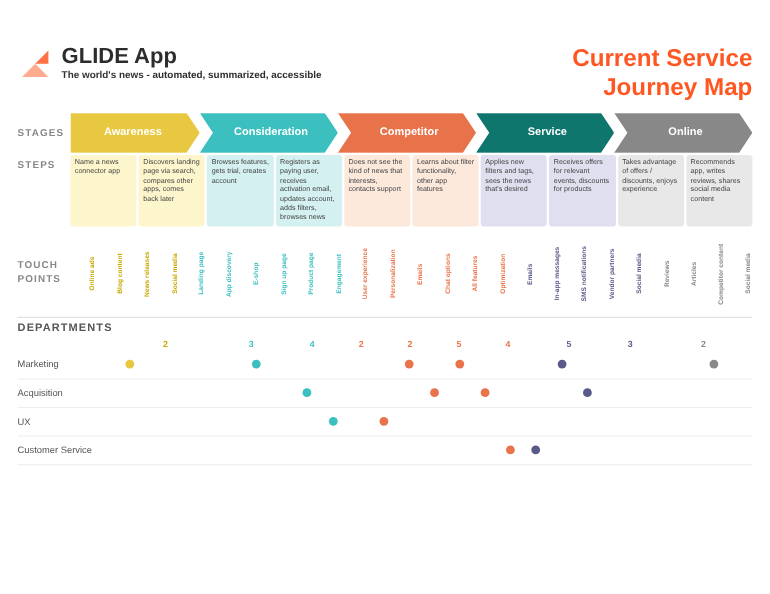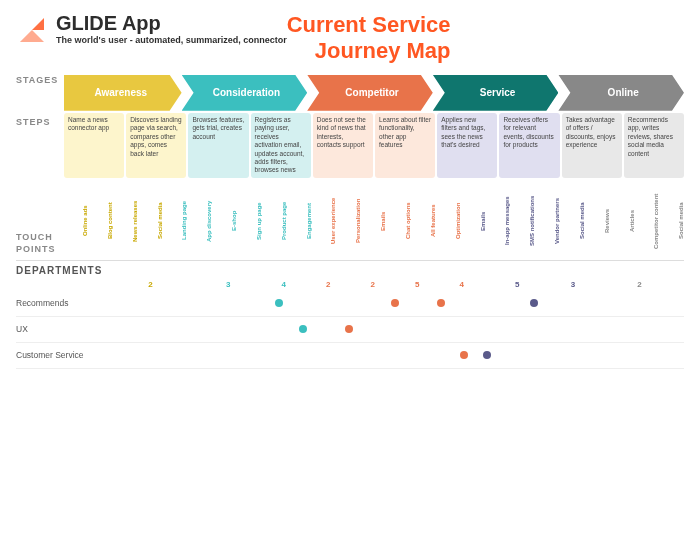--- a/index.html
+++ b/index.html
@@ -8,22 +8,24 @@
       height: 540px;
       background: #fff;
       font-family: Arial, sans-serif;
       overflow: hidden;
       position: relative;
     }
 
     
     .header {
       display: flex;
+      justify-content: space-between;
       align-items: flex-start;
       padding: 12px 16px 6px 16px;
+      margin-top: 28px;
     }
     .logo-area {
       display: flex;
       align-items: flex-start;
       gap: 8px;
     }
     .logo-icon {
       width: 32px;
       height: 32px;
       margin-top: 2px;
@@ -46,20 +48,21 @@
       text-align: right;
       font-size: 22px;
       font-weight: bold;
       color: #ff5722;
       line-height: 1.2;
     }
 
     
     .stages-row {
       display: flex;
+      align-items: center;
       padding: 0 16px;
       gap: 0;
       margin-top: 4px;
     }
     .stages-label {
       font-size: 9px;
       font-weight: bold;
       color: #888;
       letter-spacing: 1px;
       width: 48px;
@@ -131,21 +134,21 @@
     .step-box.consideration-bg { background: #d4f0f0; }
     .step-box.acquisition-bg { background: #fde8dc; }
     .step-box.service-bg { background: #e0dff0; }
     .step-box.loyalty-bg { background: #e8e8e8; }
 
     
     .touchpoints-section {
       display: flex;
       padding: 0 16px;
       margin-top: 6px;
-      align-items: flex-end;
+      align-items: center;
     }
     .touchpoints-label {
       font-size: 9px;
       font-weight: bold;
       color: #888;
       letter-spacing: 1px;
       text-transform: uppercase;
       width: 48px;
       flex-shrink: 0;
       line-height: 1.3;
@@ -260,21 +263,21 @@
 
 <div class="header">
   <div class="logo-area">
     <svg class="logo-icon" viewBox="0 0 32 32">
       <polygon points="4,28 28,4 28,16 16,16" fill="#ff5722" opacity="0.85"></polygon>
       <polygon points="4,28 16,16 28,28" fill="#ff5722" opacity="0.5"></polygon>
     </svg>
     <div class="logo-text-block">
       <div class="logo-title">GLIDE App</div>
       <div class="logo-subtitle">
-        <span style="font-weight:bold;color:#333">The world's user</span><span> - automated, summarized, connector</span>
+        <span style="font-weight:bold;color:#333">The world's news</span><span> - automated, summarized, accessible</span>
       </div>
     </div>
   </div>
   <div class="page-title">
     <div>Current Service</div>
     <div>Journey Map</div>
   </div>
 </div>
 
 <div class="stages-row">
@@ -346,21 +349,32 @@
       <div class="count-item count-acquisition" style="flex: 2 1 0%;">2</div>
       <div class="count-item count-acquisition" style="flex: 2 1 0%;">2</div>
       <div class="count-item count-acquisition" style="flex: 2 1 0%;">5</div>
       <div class="count-item count-acquisition" style="flex: 2 1 0%;">4</div>
       <div class="count-item count-service" style="flex: 3 1 0%;">5</div>
       <div class="count-item count-service" style="flex: 2 1 0%;">3</div>
       <div class="count-item count-loyalty" style="flex: 4 1 0%;">2</div>
     </div>
   <div class="dept-grid" id="dept-grid">
       <div class="dept-row">
-        <div class="dept-name">Recommends</div>
+        <div class="dept-name">Marketing</div>
+        <div class="dept-dots" style="position: relative;">
+          <div class="dept-dot dot-awareness" style="left: 2%;"></div>
+          <div class="dept-dot dot-consideration" style="left: 22%;"></div>
+          <div class="dept-dot dot-acquisition" style="left: 46%;"></div>
+          <div class="dept-dot dot-acquisition" style="left: 54%;"></div>
+          <div class="dept-dot dot-service" style="left: 70%;"></div>
+          <div class="dept-dot dot-loyalty" style="left: 94%;"></div>
+        </div>
+      </div>
+      <div class="dept-row">
+        <div class="dept-name">Acquisition</div>
         <div class="dept-dots" style="position: relative;">
           <div class="dept-dot dot-consideration" style="left: 30%;"></div>
           <div class="dept-dot dot-acquisition" style="left: 50%;"></div>
           <div class="dept-dot dot-acquisition" style="left: 58%;"></div>
           <div class="dept-dot dot-service" style="left: 74%;"></div>
         </div>
       </div>
       <div class="dept-row">
         <div class="dept-name">UX</div>
         <div class="dept-dots" style="position: relative;">

